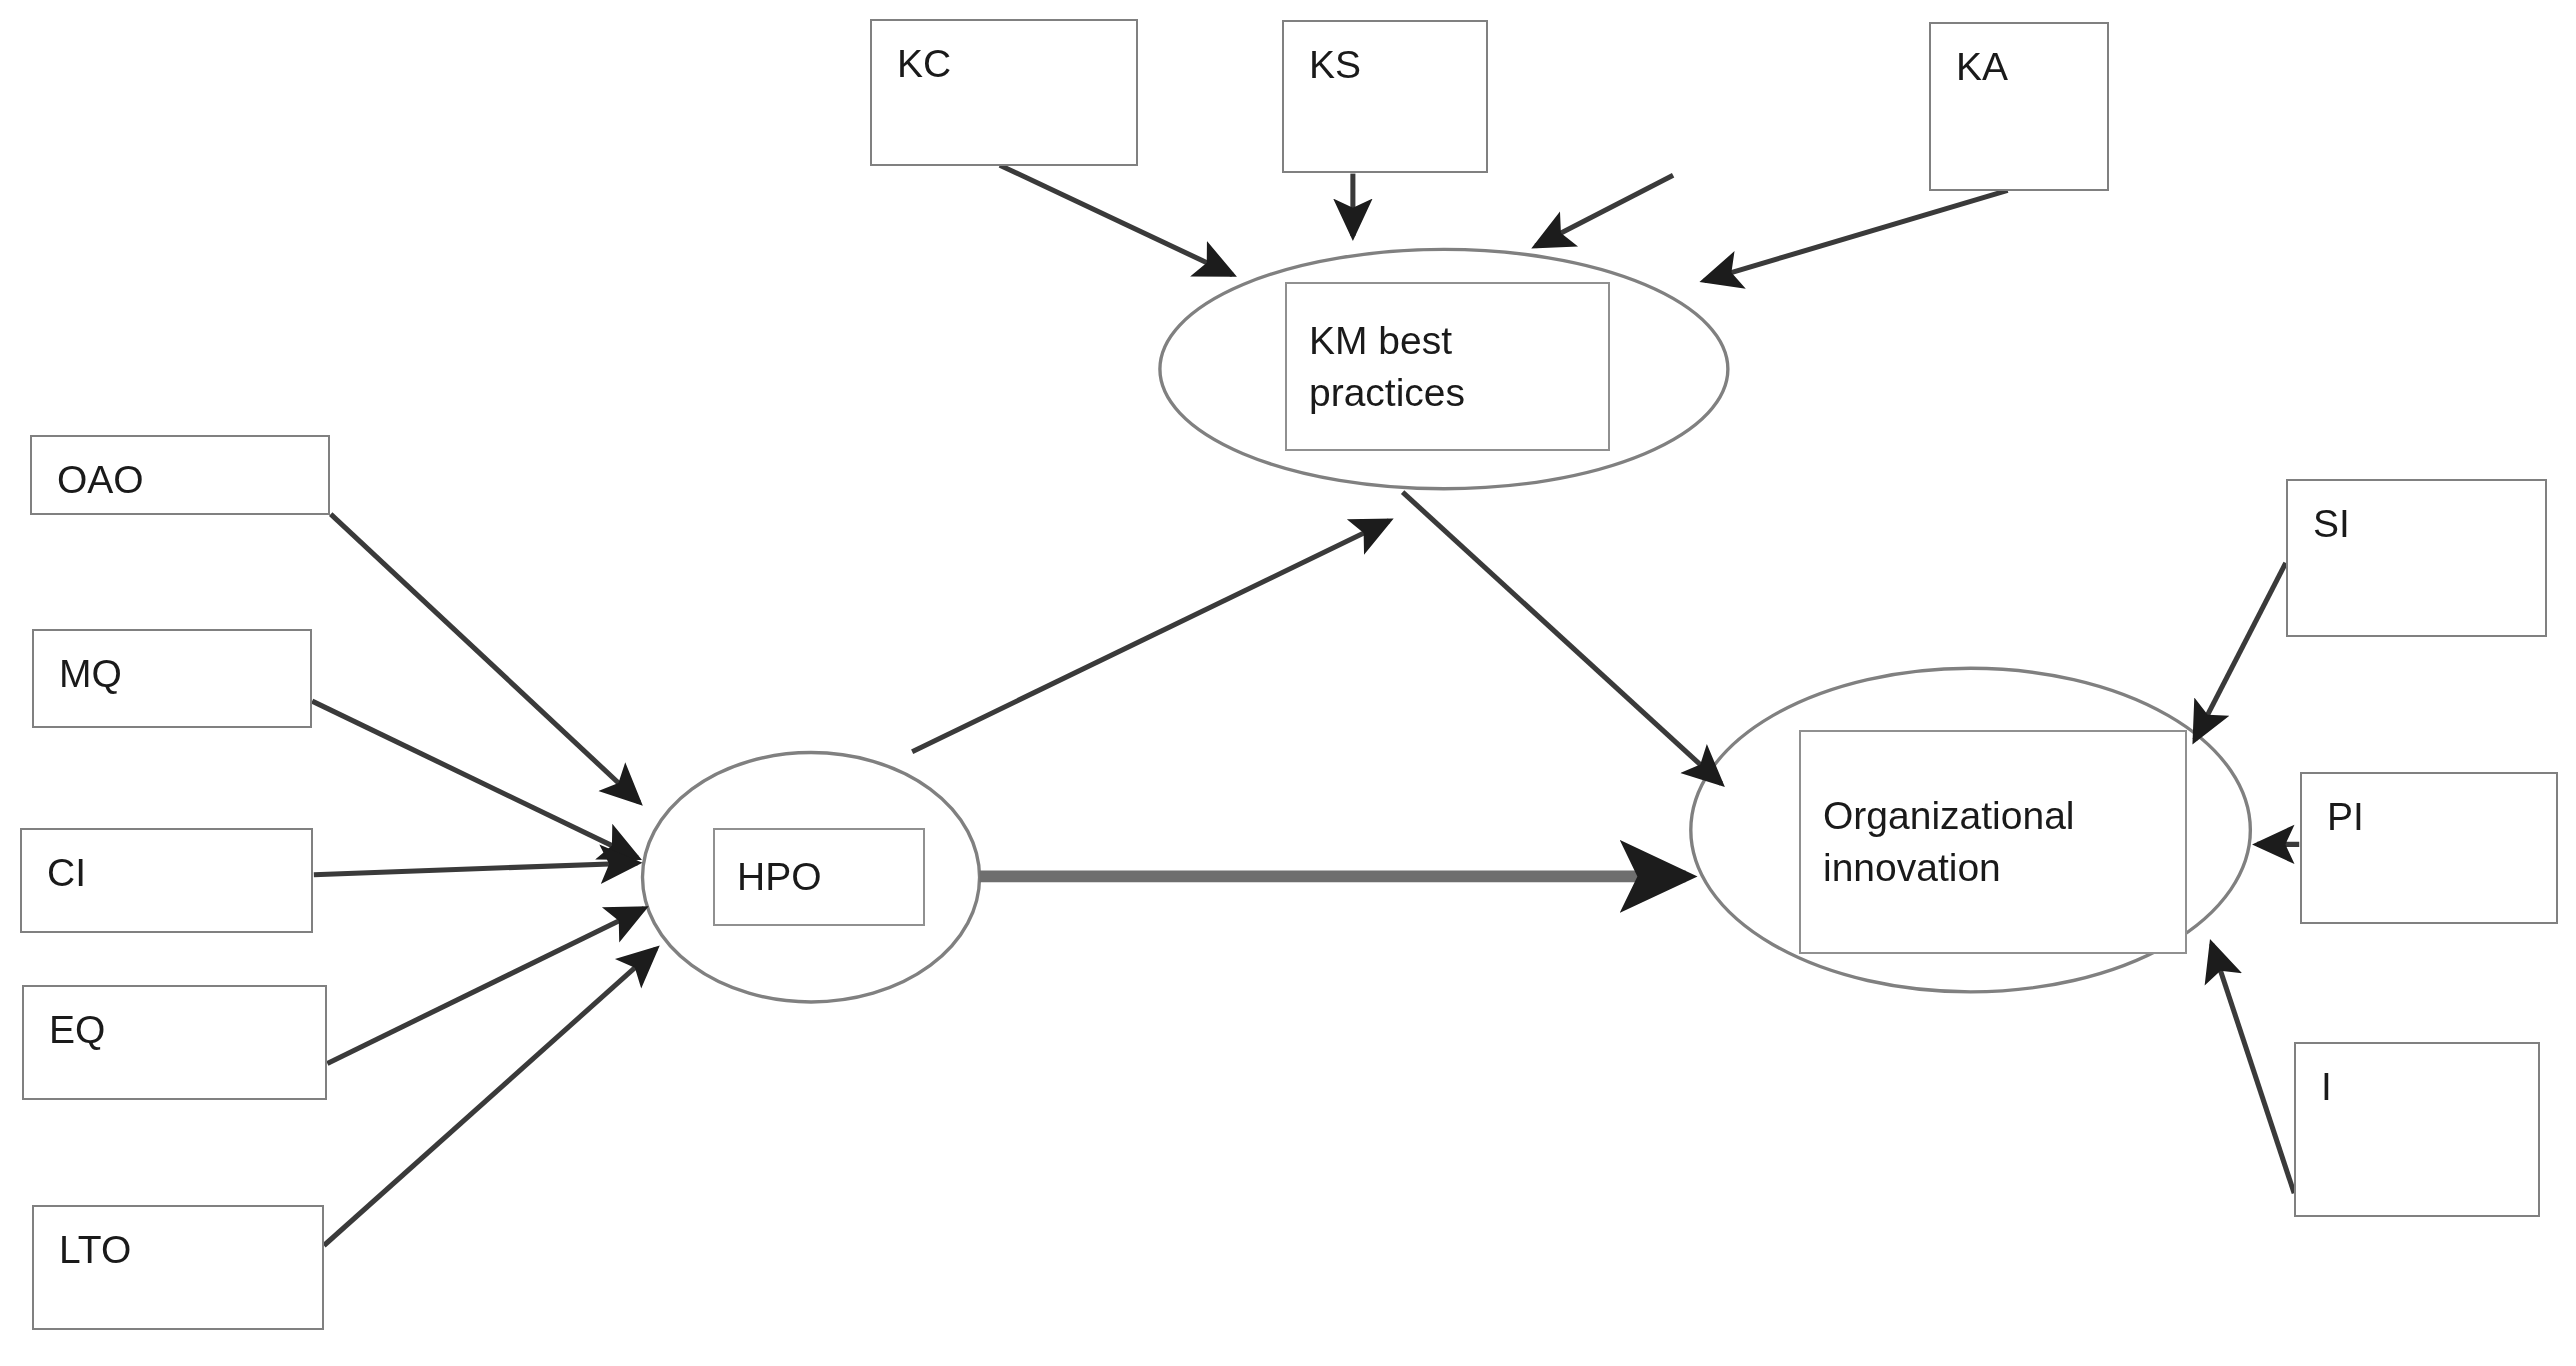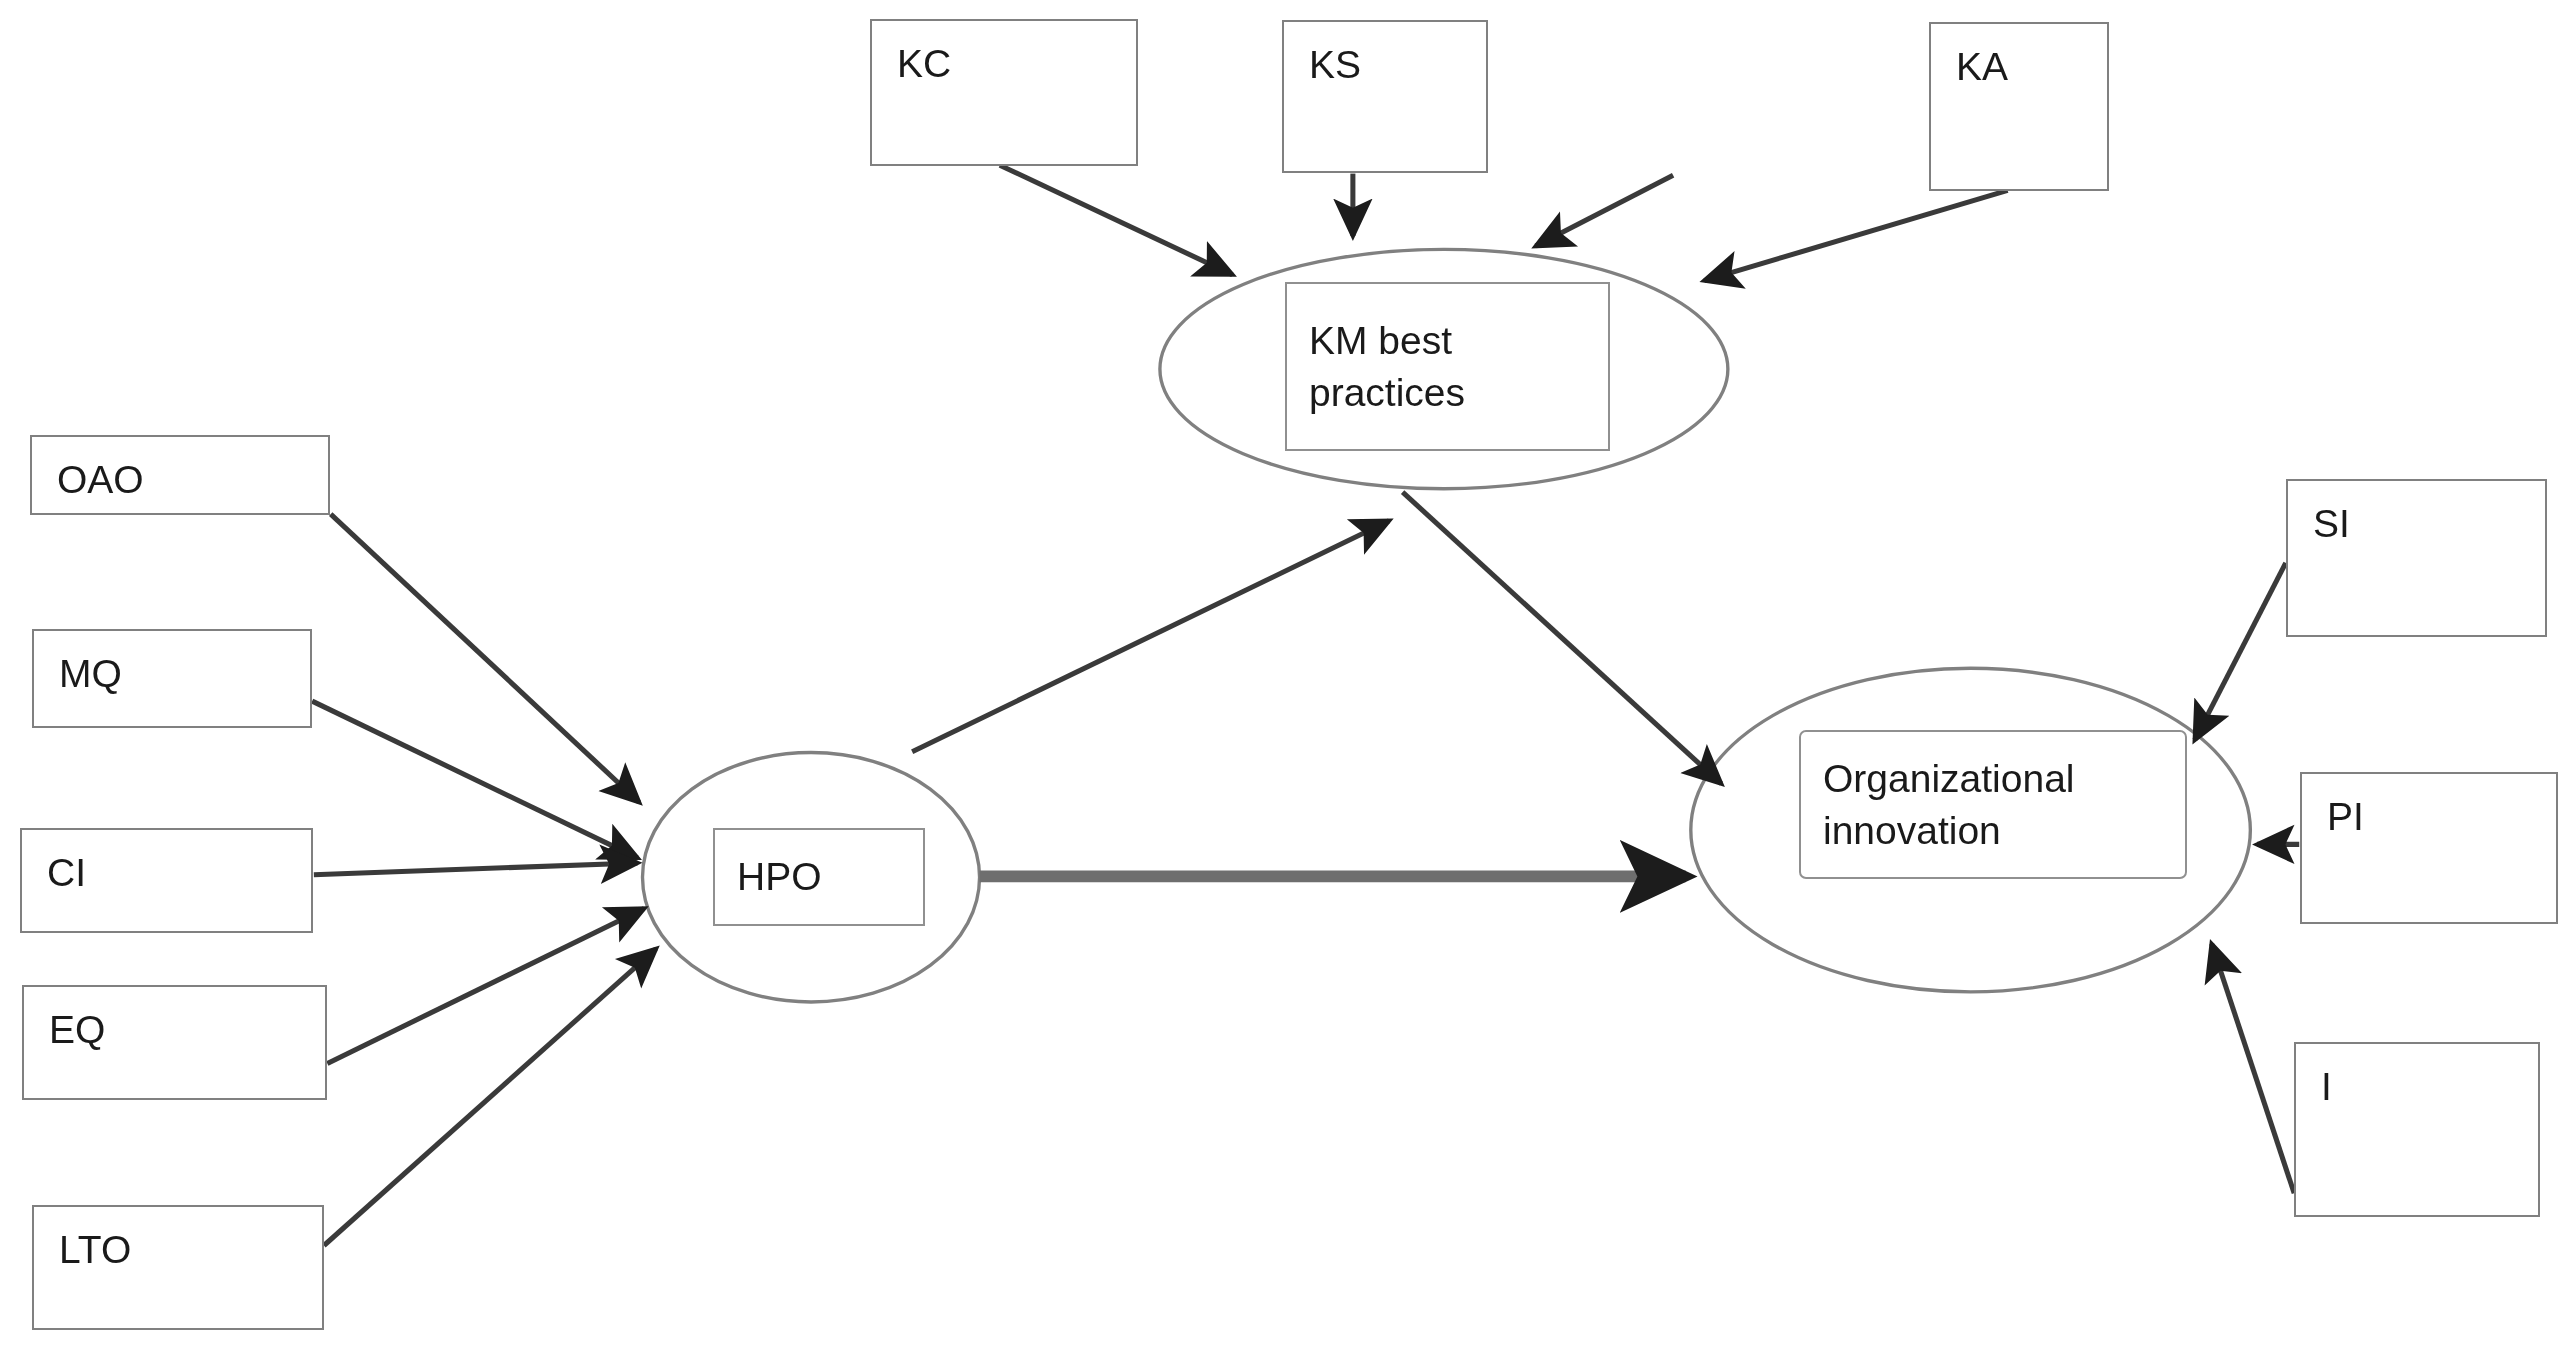--- a/index.html
+++ b/index.html
@@ -111,18 +111,18 @@
   </div>
 
   <div class="inner-box" style="left:1285px;top:282px;width:325px;height:169px;">
     <span class="lbl">KM best practices</span>
   </div>
 
   <div class="inner-box" style="left:713px;top:828px;width:212px;height:98px;">
     <span class="lbl">HPO</span>
   </div>
 
-  <div class="inner-box" style="left:1799px;top:730px;width:388px;height:149px;border-radius:7px;">
+  <div class="inner-box" style="left:1799px;top:730px;width:388px;height:224px;">
     <span class="lbl">Organizational innovation</span>
   </div>
 
 </div>
 
 
 </body></html>

